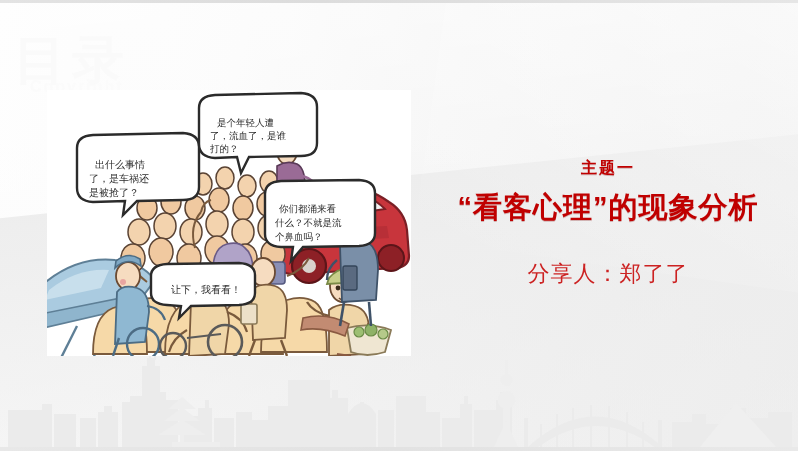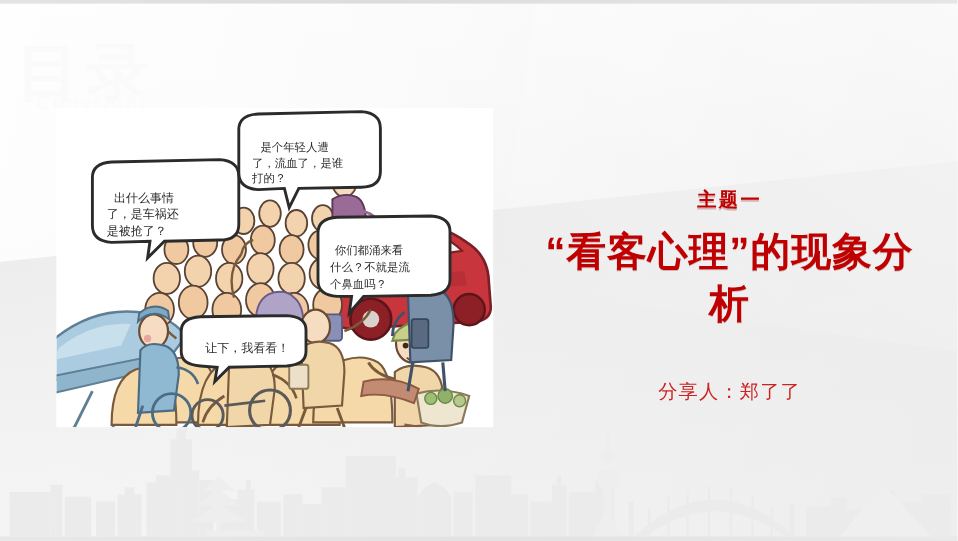--- a/index.html
+++ b/index.html
@@ -111,33 +111,33 @@
   }
   .title-main {
     font-size: 16px;
     font-weight: bold;
     color: #c00000;
     letter-spacing: 2px;
     line-height: 1.25;
     text-shadow: 0 1px 0 rgba(120,0,0,0.25);
   }
   .title-sub {
-    font-size: 33px;
+    font-size: 29px;
     font-weight: bold;
     color: #c00000;
     letter-spacing: 1px;
     line-height: 1.3;
     margin-top: 11px;
     text-shadow: 0 1px 0 rgba(120,0,0,0.25);
   }
   .presenter {
-    font-size: 16px;
+    font-size: 22px;
     color: #cc2222;
     letter-spacing: 1px;
-    margin-top: 42px;
+    margin-top: 32px;
   }
   .bubble-text {
     font-family: "DejaVu Sans", sans-serif;
   }
 </style>
 </head>
 <body>
 
 <div id="slide">
 

